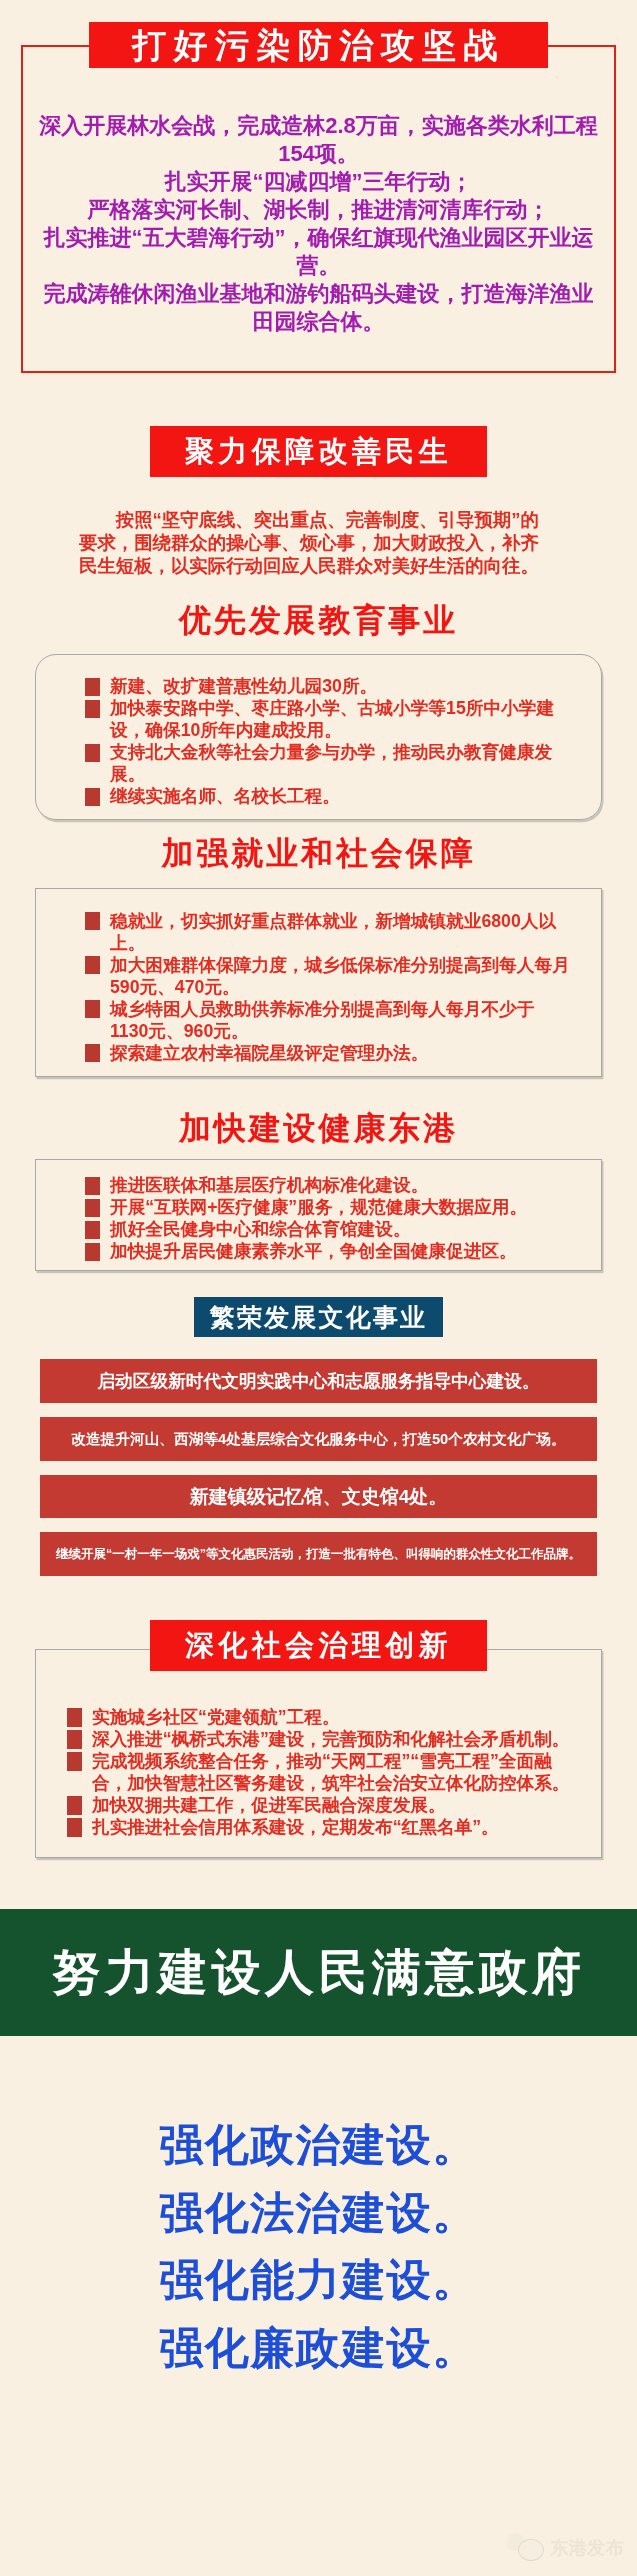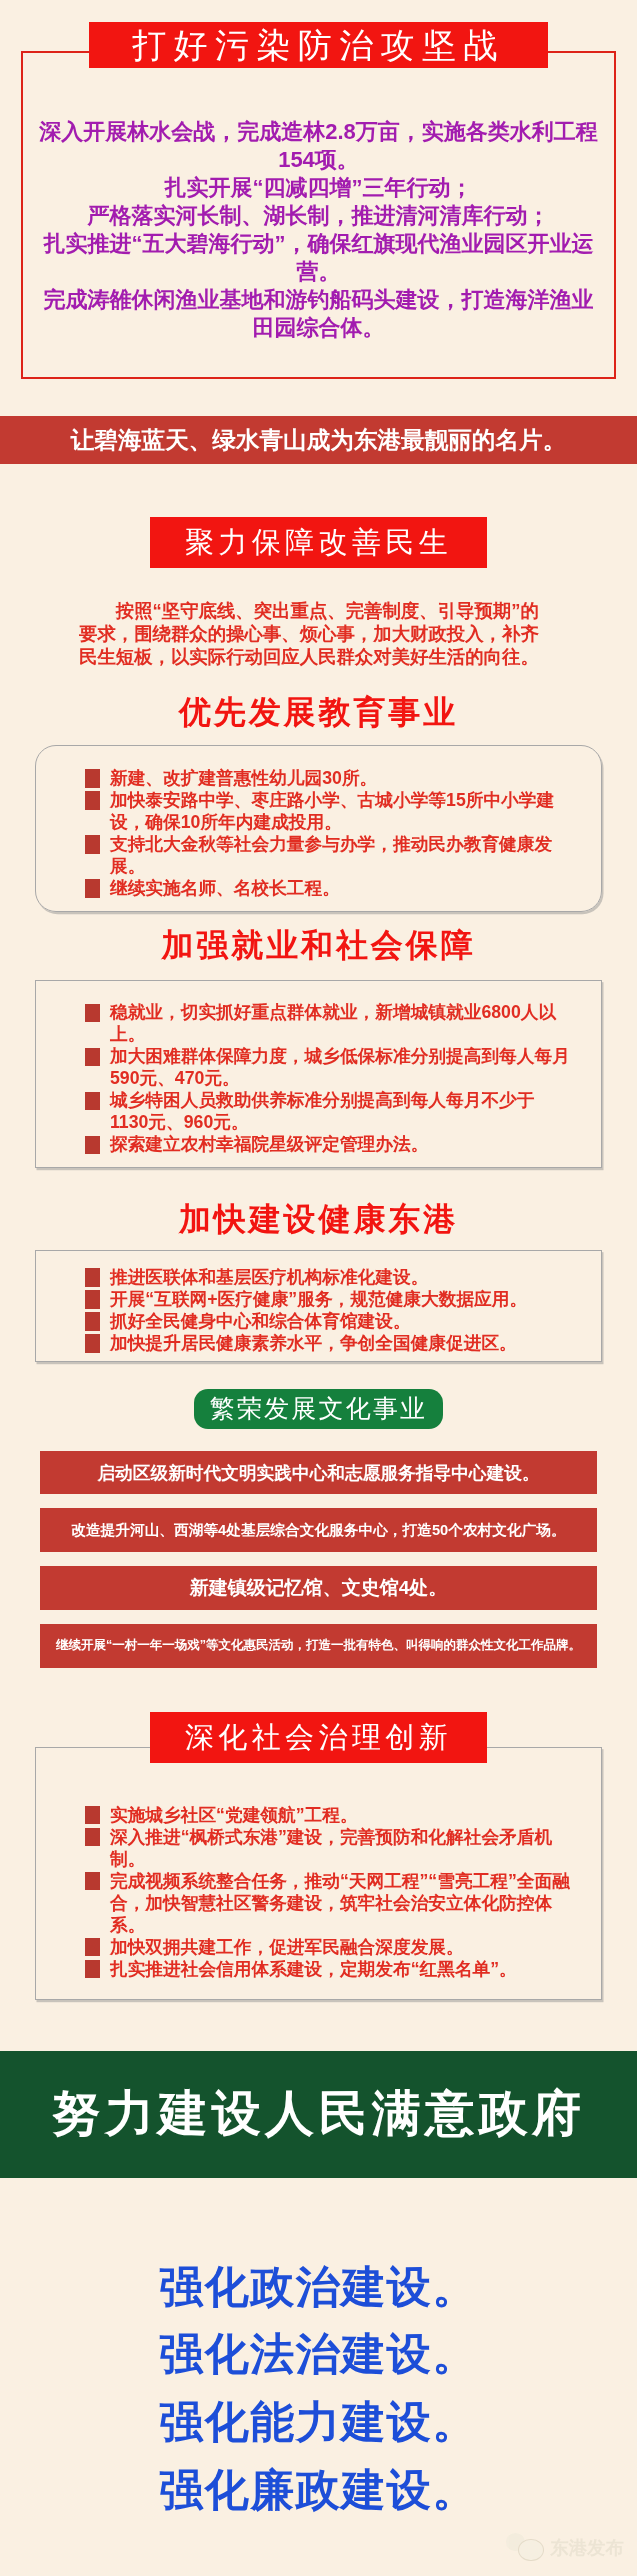--- a/index.html
+++ b/index.html
@@ -1,22 +1,22 @@
 <!DOCTYPE html>
 <html style="font-size:11.8px"><head>
 <meta charset="utf-8">
 <style>
   html,body{margin:0;padding:0;}
   body{width:637px;font-family:"Liberation Sans","DejaVu Sans",sans-serif;}
   .page{position:relative;width:637px;height:2576px;background:#faf0e2;overflow:hidden;font-weight:700;}
 
   
-  .badge{display:block;width:fit-content;margin:6px auto;color:#fff;text-align:right;font-weight:400;position:relative;z-index:3;}
+  .badge{display:block;width:fit-content;margin:0 auto;color:#fff;text-align:right;font-weight:700;position:relative;z-index:3;}
   .badge-bright{background:#f21511;}
-  .badge-dark{background:#15803d;border-radius:14px;}
+  .badge-dark{background:#0c4a6e;}
   .badge-xl{font-size:34px;line-height:1;padding:5.9px 43px;letter-spacing:7.4px;}
   .badge-md{font-size:29px;line-height:1;padding:11px 35px;letter-spacing:4.4px;}
   .badge-sm{font-size:25px;line-height:1;padding:7.4px 16px;letter-spacing:2.2px;}
 
   
   .pollution-section{margin:22px 20.6px 0;position:relative;}
   .red-box{border:2.2px solid #dd2318;margin-top:-23px;padding:65px 13.2px 35px;background:transparent;}
   .red-box p{margin:0;text-align:center;color:#a21caf;font-size:22px;line-height:28px;font-weight:700;}
 
   
@@ -44,21 +44,21 @@
   .culture-badge{margin-top:26.5px;}
   .banners{margin:22px 40px 0;}
   .culture-banner{background:#c23a31;color:#fff;min-height:38px;display:flex;align-items:center;justify-content:center;text-align:center;padding:2.9px 10.3px;margin-bottom:14px;font-weight:700;line-height:1.25;}
   .fs24{font-size:17.7px;}
   .fs20{font-size:14.7px;}
   .fs26{font-size:19px;}
   .fs17{font-size:12.5px;}
 
   
   .governance-section{margin:44px 35px 0;position:relative;}
-  .governance-box{margin:-22px 0 0;padding:56px 31px 19px 49px;}
+  .governance-box{margin:-22px 0 0;padding:56px 31px 19px 31px;}
 
   
   .big-banner{margin-top:51px;height:127px;background:#14532d;color:#fff;display:flex;align-items:center;justify-content:center;font-size:49px;letter-spacing:4.4px;font-weight:700;}
   .slogans{margin-top:85px;text-align:center;}
   .slogan-line{color:#1d4ed8;font-size:44px;line-height:47px;letter-spacing:1.5px;margin-bottom:20.6px;font-weight:700;}
 
   .watermark{position:absolute;right:13.2px;top:2533px;display:flex;align-items:center;gap:5.9px;color:#ece4d4;font-size:18.4px;font-weight:700;}
   .wm-icon{width:38px;height:29px;position:relative;opacity:.95;}
   .wm-icon .b1{position:absolute;left:0;top:0;width:19px;height:17.7px;border-radius:50%;background:#f3ecdd;}
   .wm-icon .b2{position:absolute;left:11.8px;top:5.9px;width:23.6px;height:20.6px;border-radius:50%;background:#f6efe1;border:0.7px solid #e4dbc8;}
@@ -72,21 +72,20 @@
     <div class="badge badge-bright badge-xl">打好污染防治攻坚战</div>
     <div class="red-box">
       <p>深入开展林水会战，完成造林2.8万亩，实施各类水利工程154项。</p>
       <p>扎实开展“四减四增”三年行动；</p>
       <p>严格落实河长制、湖长制，推进清河清库行动；</p>
       <p>扎实推进“五大碧海行动”，确保红旗现代渔业园区开业运营。</p>
       <p>完成涛雒休闲渔业基地和游钓船码头建设，打造海洋渔业田园综合体。</p>
     </div>
   </section>
 
-  <div class="wide-banner">让碧海蓝天、绿水青山成为东港最靓丽的名片。</div>
 
   <div class="badge badge-bright badge-md livelihood-badge">聚力保障改善民生</div>
   <p class="intro">按照“坚守底线、突出重点、完善制度、引导预期”的要求，围绕群众的操心事、烦心事，加大财政投入，补齐民生短板，以实际行动回应人民群众对美好生活的向往。</p>
 
   <h2 class="section-heading heading-edu">优先发展教育事业</h2>
   <div class="gray-box box-edu">
     <div class="bullet-row">
         <span class="bullet-sq"></span>
         <span class="bullet-text">新建、改扩建普惠性幼儿园30所。</span>
       </div>

